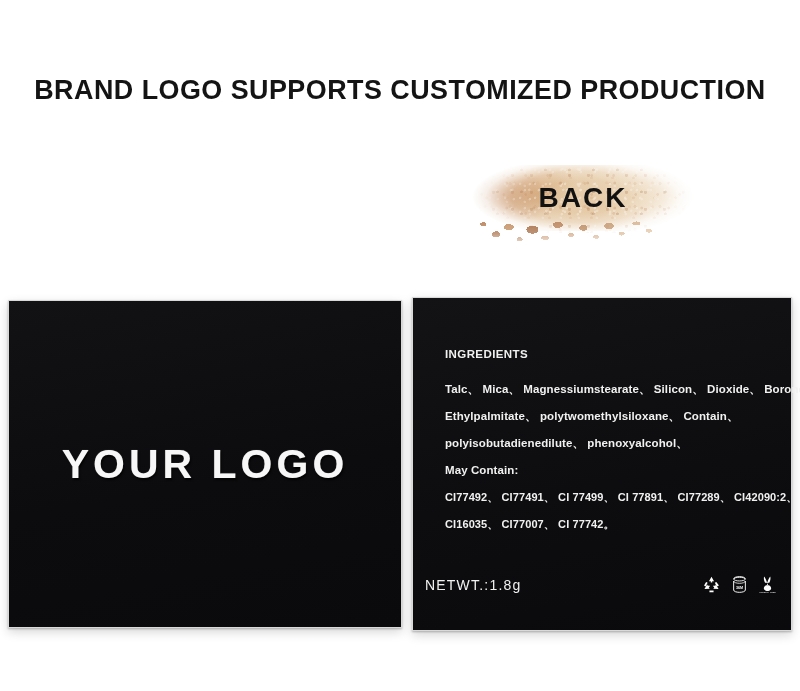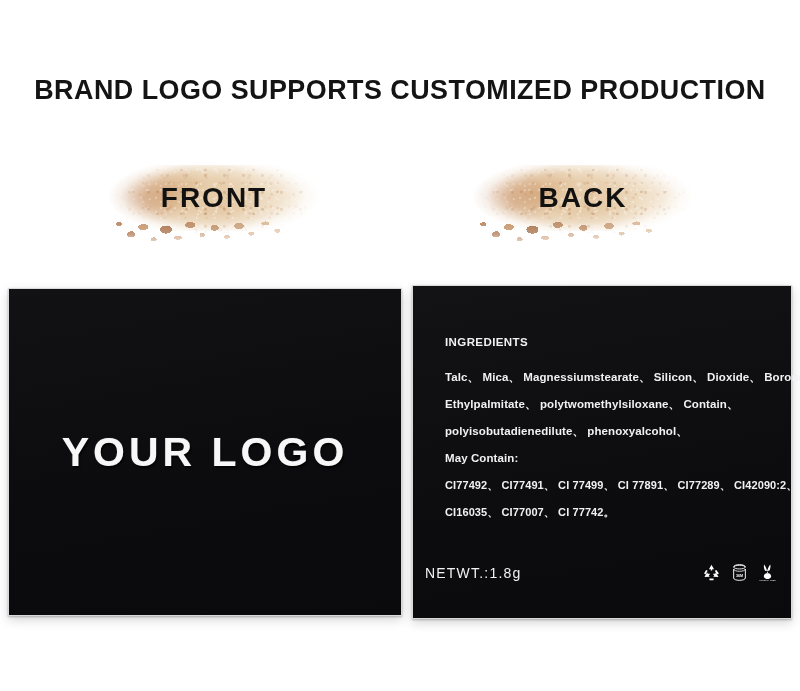--- a/index.html
+++ b/index.html
@@ -125,20 +125,21 @@
     letter-spacing: 2px;
     color: #111111;
   }
 
   
   .card {
     position: absolute;
     background: #0d0d0f;
     border: 1px solid #d9d9d9;
     box-shadow: 0 4px 10px rgba(0,0,0,0.16), 0 1px 2px rgba(0,0,0,0.25);
+    margin-top: 12px;
   }
   .card-front {
     left: 8px;
     top: 288px;
     width: 392px;
     height: 326px;
     background: linear-gradient(170deg, #121214 0%, #0c0c0e 55%, #0a0a0c 100%);
   }
   .card-back {
     left: 412px;
@@ -226,26 +227,20 @@
     letter-spacing: 0.1px;
   }
 </style>
 </head>
 <body>
 
 <div class="page">
 
   <div class="headline">BRAND LOGO SUPPORTS CUSTOMIZED PRODUCTION</div>
 
-  <div class="swatch swatch-front">
-    <div class="swatch-body"></div>
-    <div class="swatch-grain"></div>
-    <div class="swatch-crumbs"></div>
-    <div class="swatch-label">FRONT</div>
-  </div>
 
   <div class="swatch swatch-back">
     <div class="swatch-body"></div>
     <div class="swatch-grain"></div>
     <div class="swatch-crumbs"></div>
     <div class="swatch-label">BACK</div>
   </div>
 
   <div class="card card-front">
     <div class="your-logo">YOUR LOGO</div>

